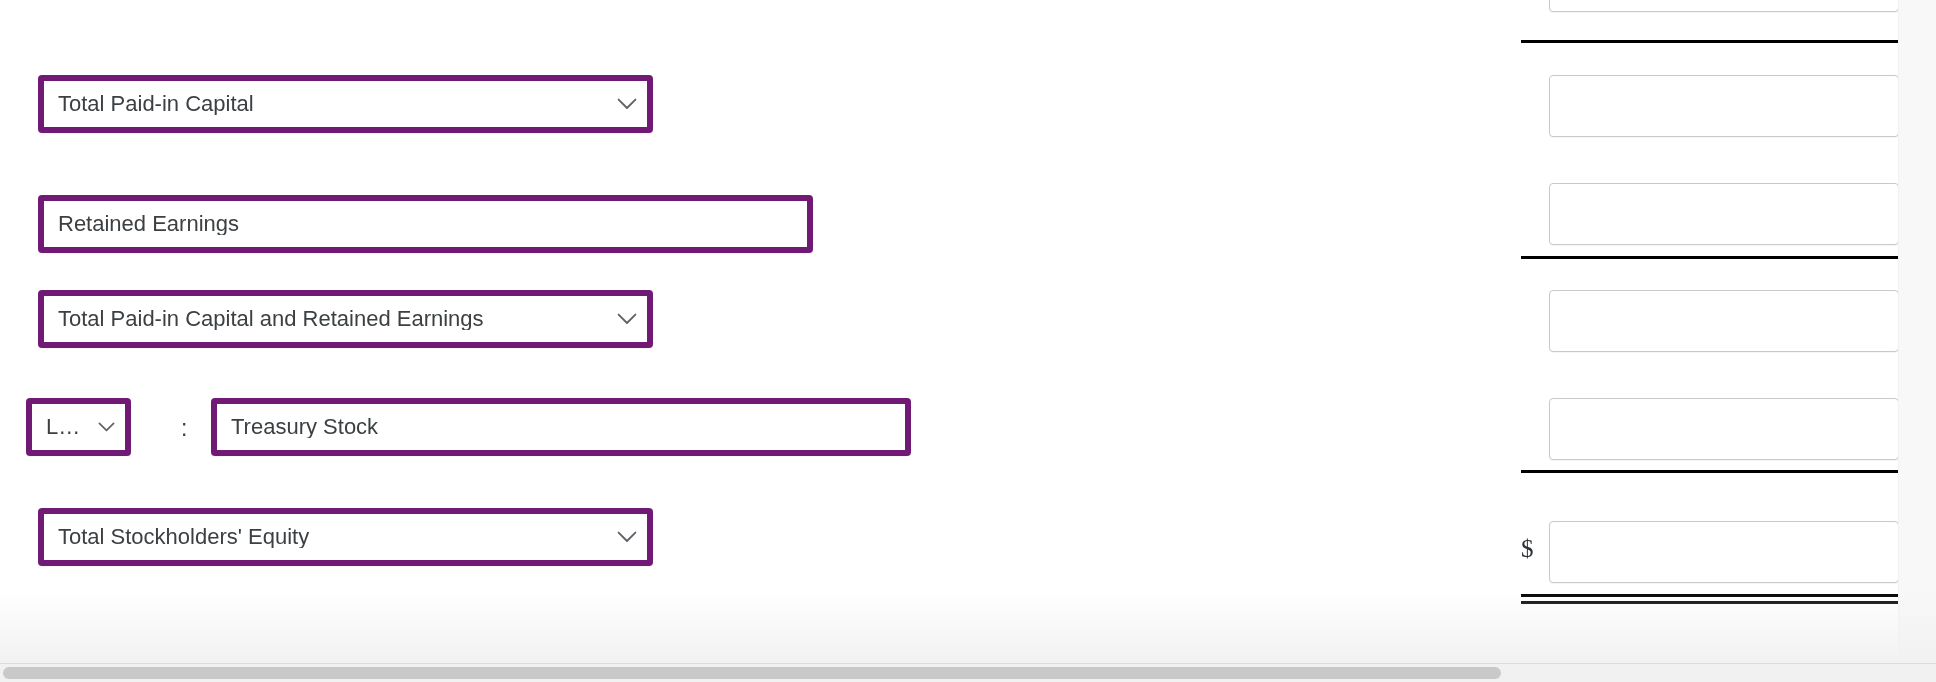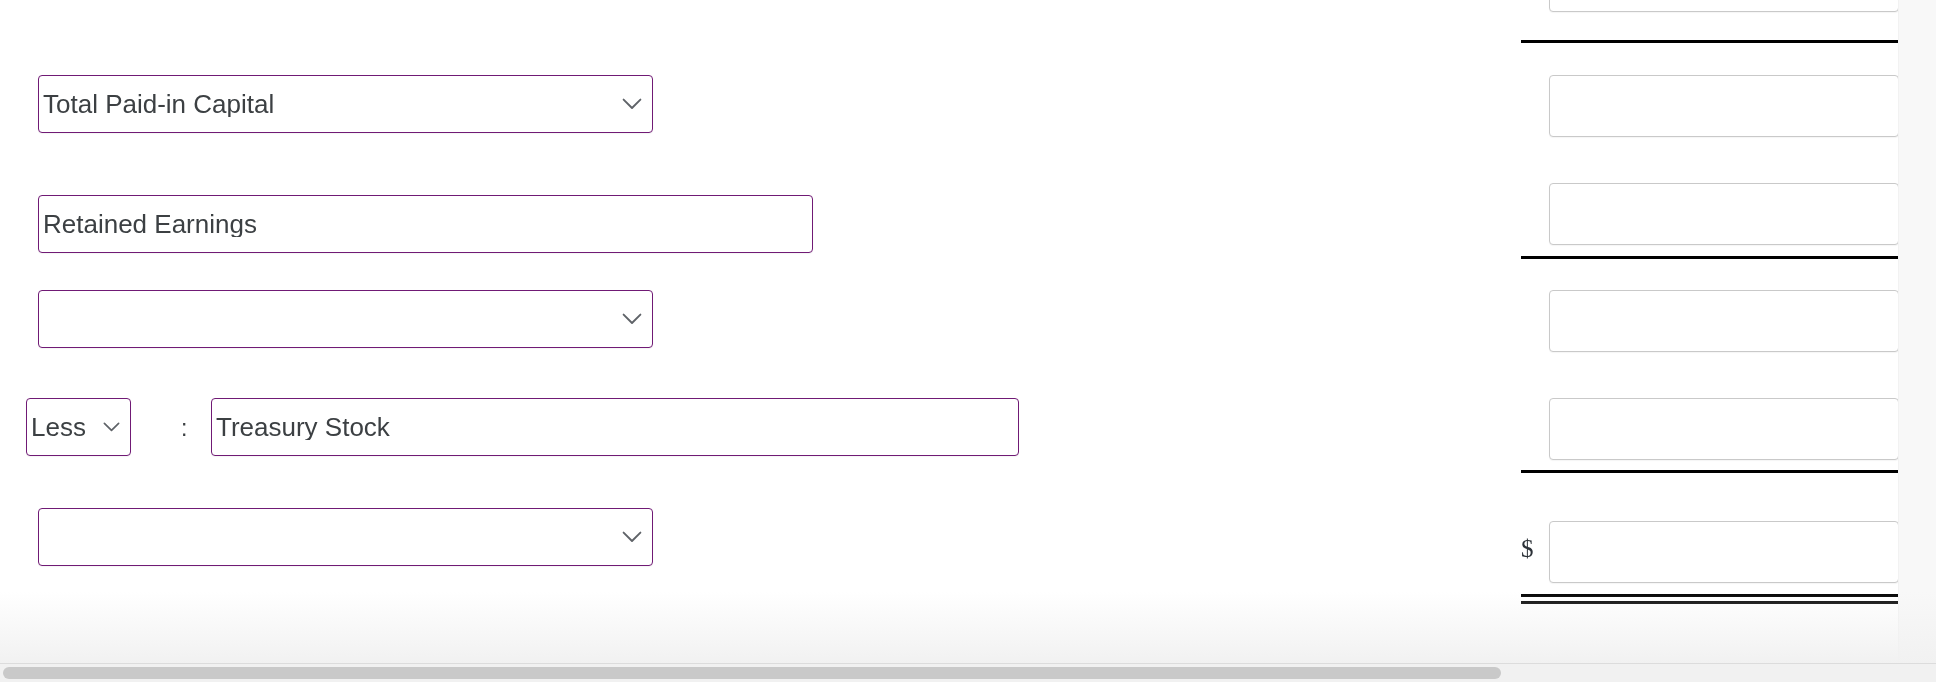--- a/index.html
+++ b/index.html
@@ -48,28 +48,28 @@
     left: 0;
     width: 1899px;
     height: 0;
   }
 
   
   .ctl {
     position: absolute;
     box-sizing: border-box;
     background: #ffffff;
-    border: 1px solid #701a75;
+    border: 6px solid #701a75;
     border-radius: 4px;
     box-shadow: 0 1px 1px rgba(0,0,0,0.045);
     display: flex;
     align-items: center;
-    padding: 0 4px;
+    padding: 0 14px;
     color: #3c4043;
-    font-size: 26px;
+    font-size: 22px;
     line-height: 1;
     white-space: nowrap;
     overflow: hidden;
   }
   .ctl.select {
     padding-right: 10px;
     justify-content: flex-start;
   }
   .ctl .ctl-text {
     flex: 0 1 auto;
@@ -186,48 +186,50 @@
     <div class="row" style="top:0;">
       <div class="ctl text" style="left:38px; top:195px; width:775px; height:58px;">
         <span class="ctl-text">Retained Earnings</span>
       </div>
       <div class="amount" style="left:1549px; top:183px; width:350px; height:62px;"></div>
       <div class="rule" style="left:1521px; top:256px; width:378px;"></div>
     </div>
 
     <div class="row" style="top:0;">
       <div class="ctl select" style="left:38px; top:290px; width:615px; height:58px;">
+        <span class="ctl-text">Total Paid-in Capital and Retained Earnings</span>
         <span class="chev">
           <svg width="20" height="13" viewBox="0 0 20 13" aria-hidden="true">
             <path d="M1.6 1.6 L10 10 L18.4 1.6" fill="none" stroke="#5f6368" stroke-width="1.9" stroke-linecap="round" stroke-linejoin="round"></path>
           </svg>
         </span>
       </div>
       <div class="amount" style="left:1549px; top:290px; width:350px; height:62px;"></div>
     </div>
 
     <div class="row" style="top:0;">
       <div class="ctl select compact" style="left:26px; top:398px; width:105px; height:58px;">
         <span class="ctl-text">Less</span>
         <span class="chev">
           <svg width="17" height="11" viewBox="0 0 20 13" aria-hidden="true">
             <path d="M1.6 1.6 L10 10 L18.4 1.6" fill="none" stroke="#5f6368" stroke-width="2.0" stroke-linecap="round" stroke-linejoin="round"></path>
           </svg>
         </span>
       </div>
       <div class="colon" style="left:181px; top:417px;">:</div>
-      <div class="ctl text" style="left:211px; top:398px; width:808px; height:58px;">
+      <div class="ctl text" style="left:211px; top:398px; width:700px; height:58px;">
         <span class="ctl-text">Treasury Stock</span>
       </div>
       <div class="amount" style="left:1549px; top:398px; width:350px; height:62px;"></div>
       <div class="rule" style="left:1521px; top:470px; width:378px;"></div>
     </div>
 
     <div class="row" style="top:0;">
       <div class="ctl select" style="left:38px; top:508px; width:615px; height:58px;">
+        <span class="ctl-text">Total Stockholders' Equity</span>
         <span class="chev">
           <svg width="20" height="13" viewBox="0 0 20 13" aria-hidden="true">
             <path d="M1.6 1.6 L10 10 L18.4 1.6" fill="none" stroke="#5f6368" stroke-width="1.9" stroke-linecap="round" stroke-linejoin="round"></path>
           </svg>
         </span>
       </div>
       <div class="currency" style="left:1521px; top:536px;">$</div>
       <div class="amount" style="left:1549px; top:521px; width:350px; height:62px;"></div>
       <div class="rule dbl" style="left:1521px; top:594px; width:378px;"></div>
     </div>

